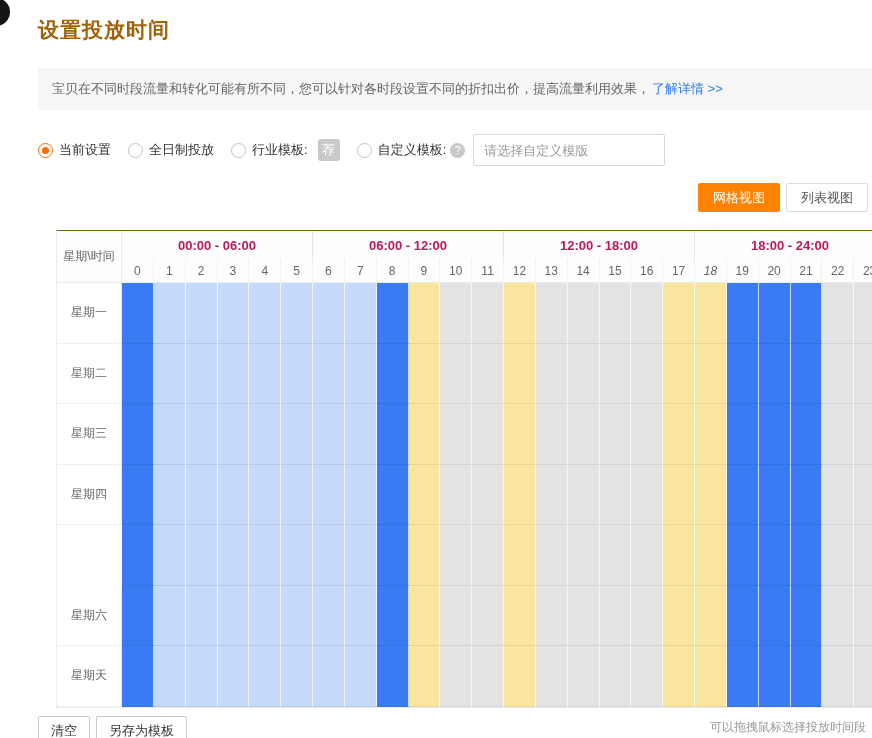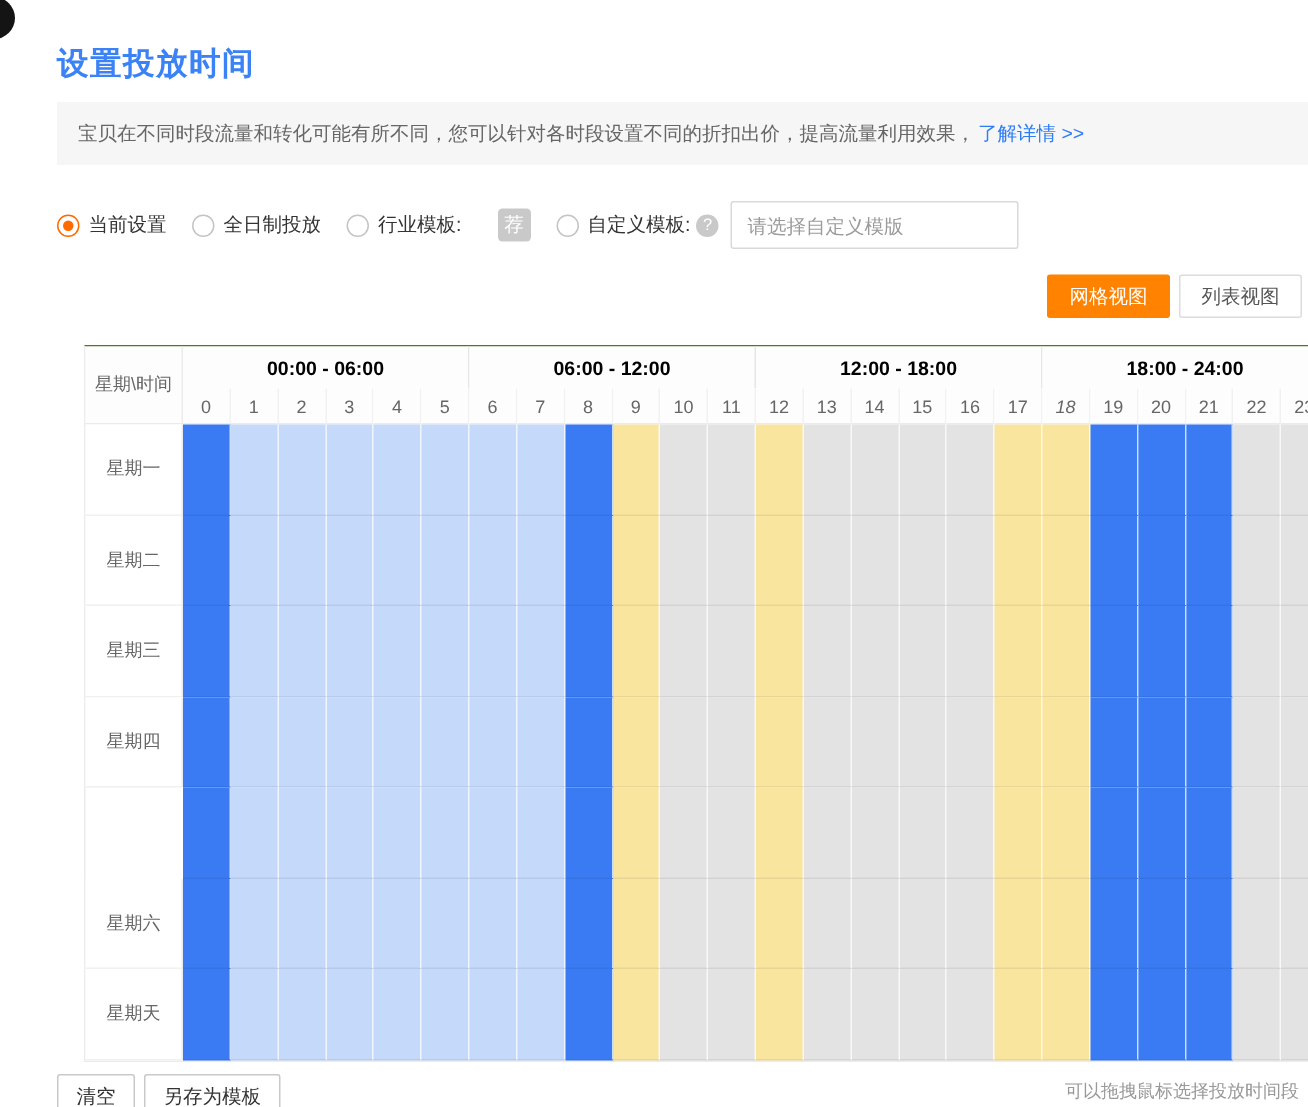--- a/index.html
+++ b/index.html
@@ -16,22 +16,22 @@
   body {
     width: 872px; height: 738px; position: relative; overflow: hidden;
     background: #fff; color: #333;
     font-family: "Liberation Sans", "DejaVu Sans", sans-serif;
   }
   .corner-logo {
     position: absolute; left: -18px; top: -2px; width: 28px; height: 28px;
     border-radius: 50%; background: #141414;
   }
   .page-title {
-    position: absolute; left: 38px; top: 28px; margin: 0;
-    font-size: 21px; font-weight: bold; color: #3b82f6; letter-spacing: 1px;
+    position: absolute; left: 38px; top: 16px; margin: 0;
+    font-size: 21px; font-weight: bold; color: #a16207; letter-spacing: 1px;
   }
   .banner {
     position: absolute; left: 38px; top: 68px; width: 834px; height: 42px;
     background: #f6f6f6; display: flex; align-items: center;
     padding: 0 14px; font-size: 13px; color: #666;
   }
   .banner-link { color: var(--link-blue); margin-left: 2px; text-decoration: none; cursor: pointer; white-space: nowrap; }
   .controls {
     position: absolute; left: 38px; top: 134px; width: 834px; height: 32px;
     display: flex; align-items: center;
@@ -80,21 +80,21 @@
     border-bottom: 1px solid #ebebeb;
     background: #fff;
   }
   .corner-cell {
     display: flex; align-items: center; justify-content: center;
     font-size: 12px; color: #666; background: #fdfdfd;
     border-right: 1px solid #ebebeb; border-bottom: 1px solid #ebebeb;
   }
   .section-cell {
     display: flex; align-items: center; justify-content: center;
-    font-size: 13px; font-weight: bold; color: #000000; background: #fdfdfd;
+    font-size: 13px; font-weight: bold; color: #be185d; background: #fdfdfd;
     border-right: 1px solid #e6e6e6;
   }
   .hour-cell {
     display: flex; align-items: center; justify-content: center;
     font-size: 12px; color: #666; background: #fdfdfd;
     border-right: 1px solid #f1f1f1; border-bottom: 1px solid #ebebeb;
   }
   .day-cell {
     display: flex; align-items: center; justify-content: center;
     font-size: 12px; color: #666; background: #fff;
@@ -139,21 +139,21 @@
     <span class="radio-label">当前设置</span>
   </label>
 
   <label class="radio-group">
     <span class="radio">
         <span class="radio-dot"></span>
       </span>
     <span class="radio-label">全日制投放</span>
   </label>
 
-  <label class="radio-group" style="margin-right:14px;">
+  <label class="radio-group" style="margin-right:0;">
     <span class="radio">
         <span class="radio-dot"></span>
       </span>
     <span class="radio-label">行业模板:</span>
   </label>
   <span class="badge-rec">荐</span>
 
   <label class="radio-group" style="margin-right:0;">
     <span class="radio">
         <span class="radio-dot"></span>

